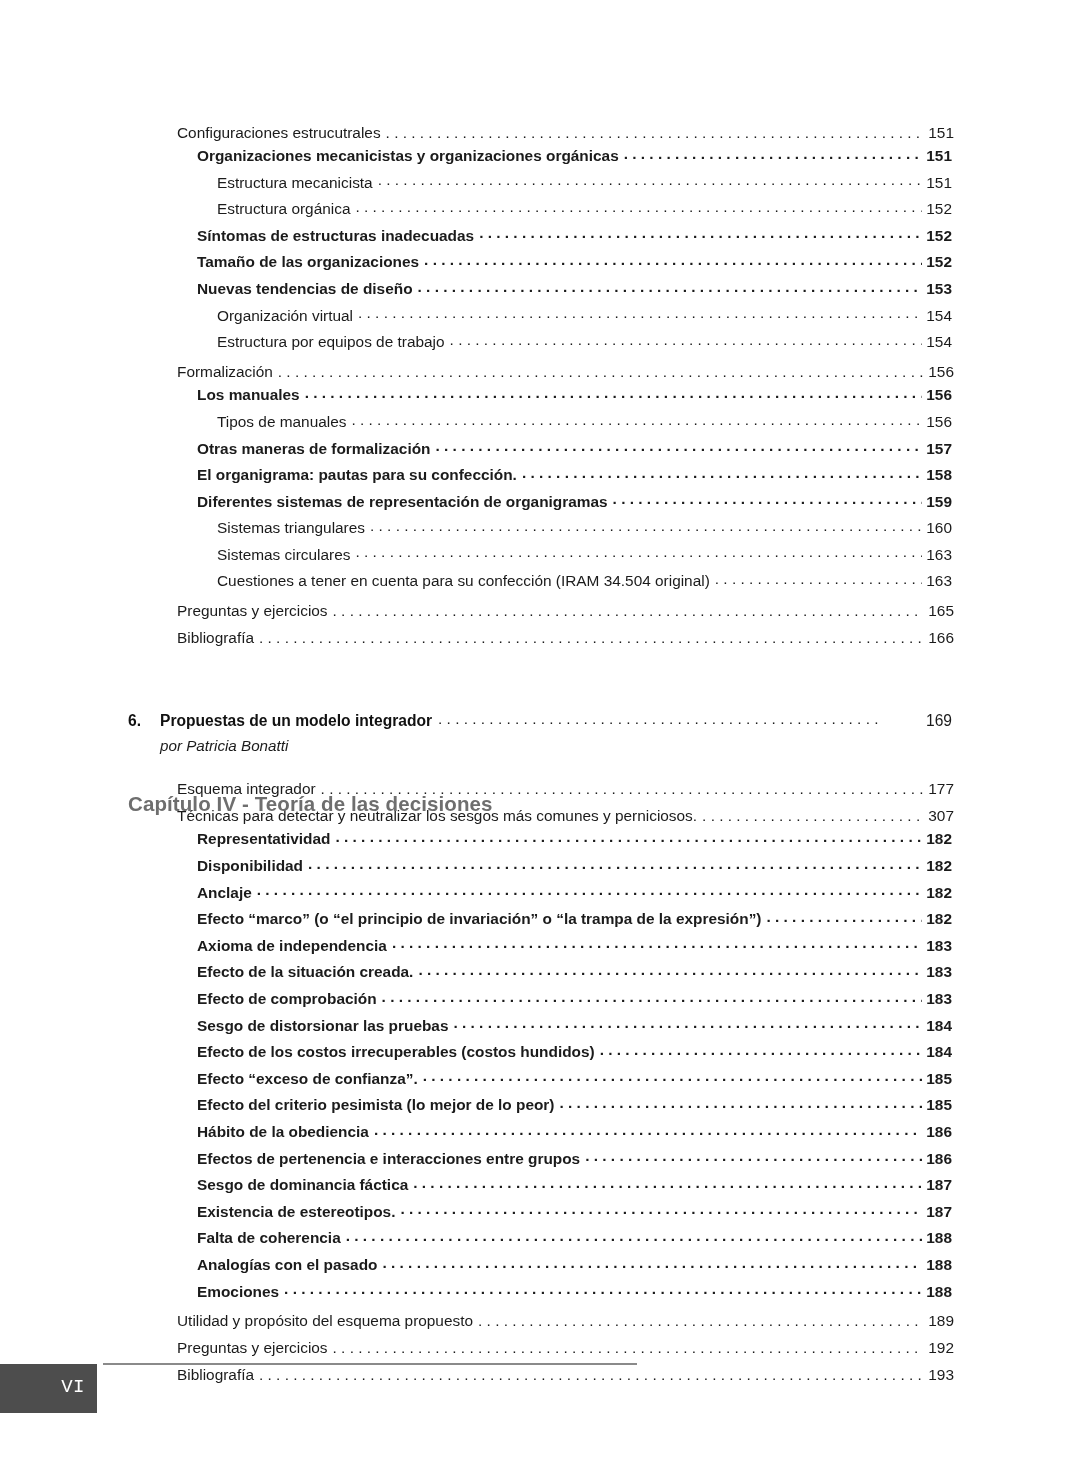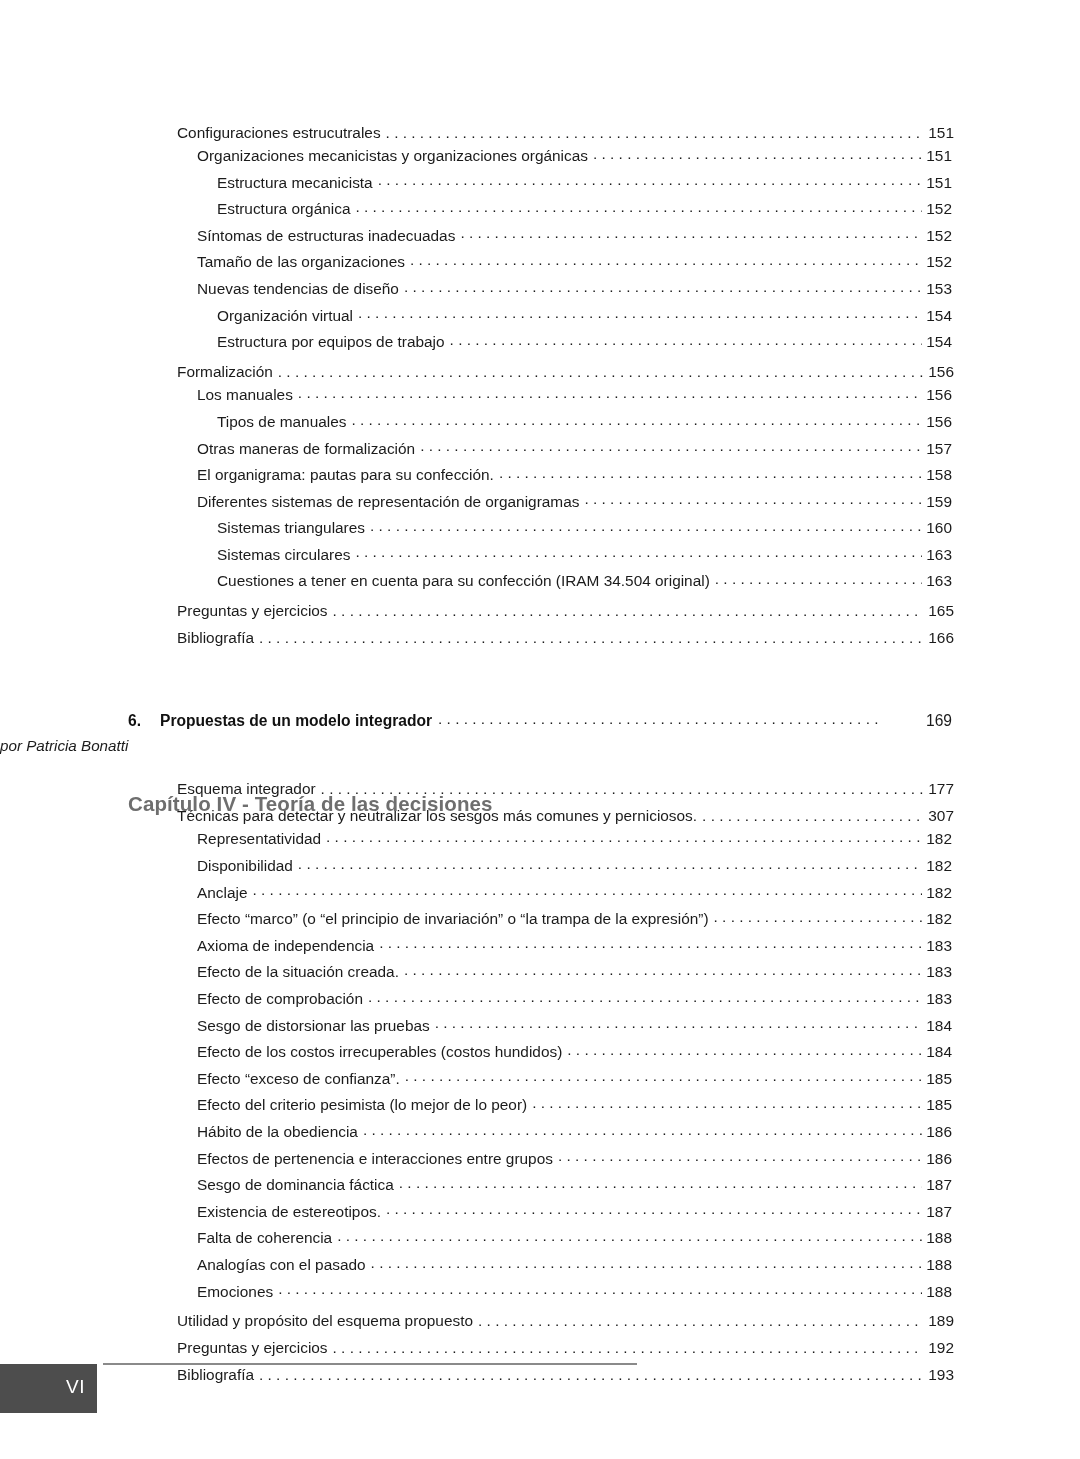--- a/index.html
+++ b/index.html
@@ -66,21 +66,21 @@
     flex: 0 0 auto;
     text-align: right;
     min-width: 30px;
   }
 
   
   .gap-pre .etext { padding-right: 5px; }
 
   
   .lvl0 { padding-left: 177px; align-items: center; }
-  .lvl1 { padding-left: 197px; }
+  .lvl1 { padding-left: 197px; font-weight: bold; }
   .lvl2 { padding-left: 217px; }
 
   .lvl0 { padding-right: 126px; }
 
   
   .chapter-head {
     position: absolute;
     left: 128px;
     top: 673px;
     font-size: 20.5px;
@@ -124,38 +124,40 @@
     white-space: nowrap;
   }
   .numbered .pnum {
     flex: 0 0 auto;
     font-weight: normal;
     color: #1b1b1b;
     margin-left: 44px;
   }
 
   .author {
+    padding-left: 160px;
     font-size: 15.2px;
     font-style: italic;
     line-height: 1;
     height: 28px;
     color: #1b1b1b;
   }
 
   .spacer-lg { height: 40px; }
   .spacer-md { height: 20px; }
   .spacer-sm { height: 10px; }
 
   
   .footer {
     position: absolute;
     left: 0;
     top: 1363px;
     width: 1080px;
     height: 50px;
+    font-family: Liberation Mono, monospace;
   }
   .folio-box {
     position: absolute;
     left: 0;
     top: 1px;
     width: 97px;
     height: 49px;
     background: #4d4d4d;
   }
   .folio-num {

